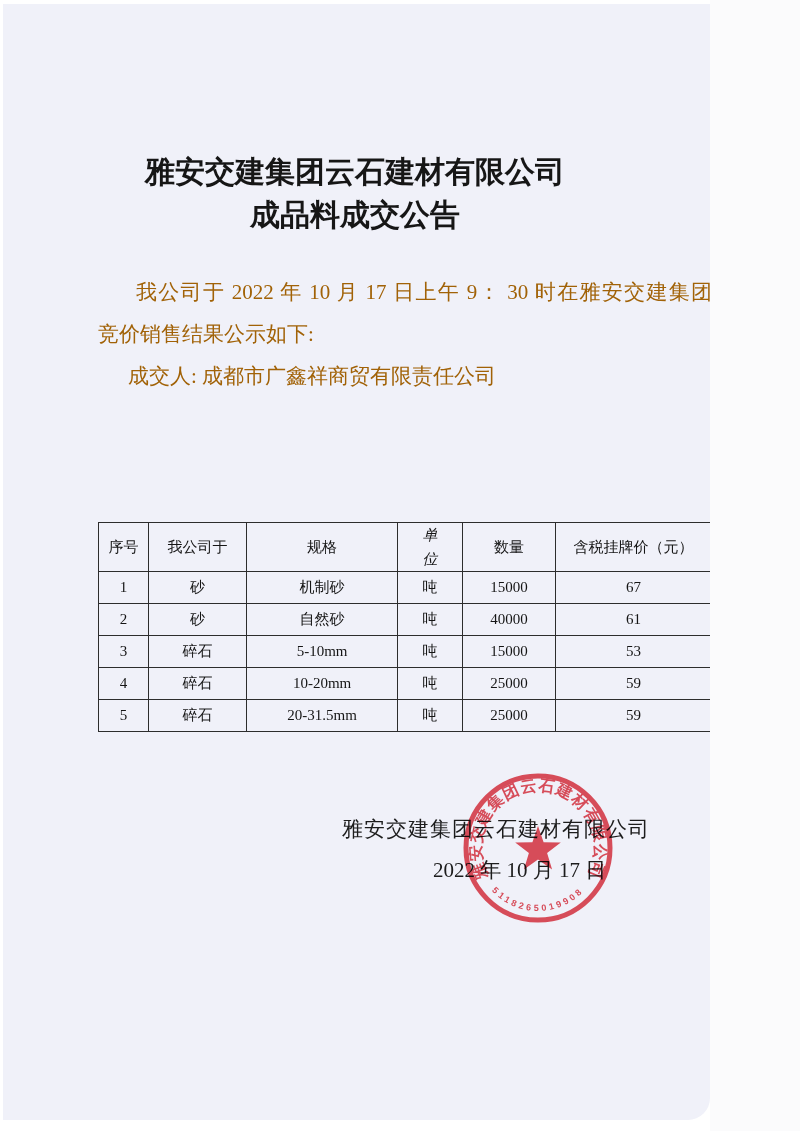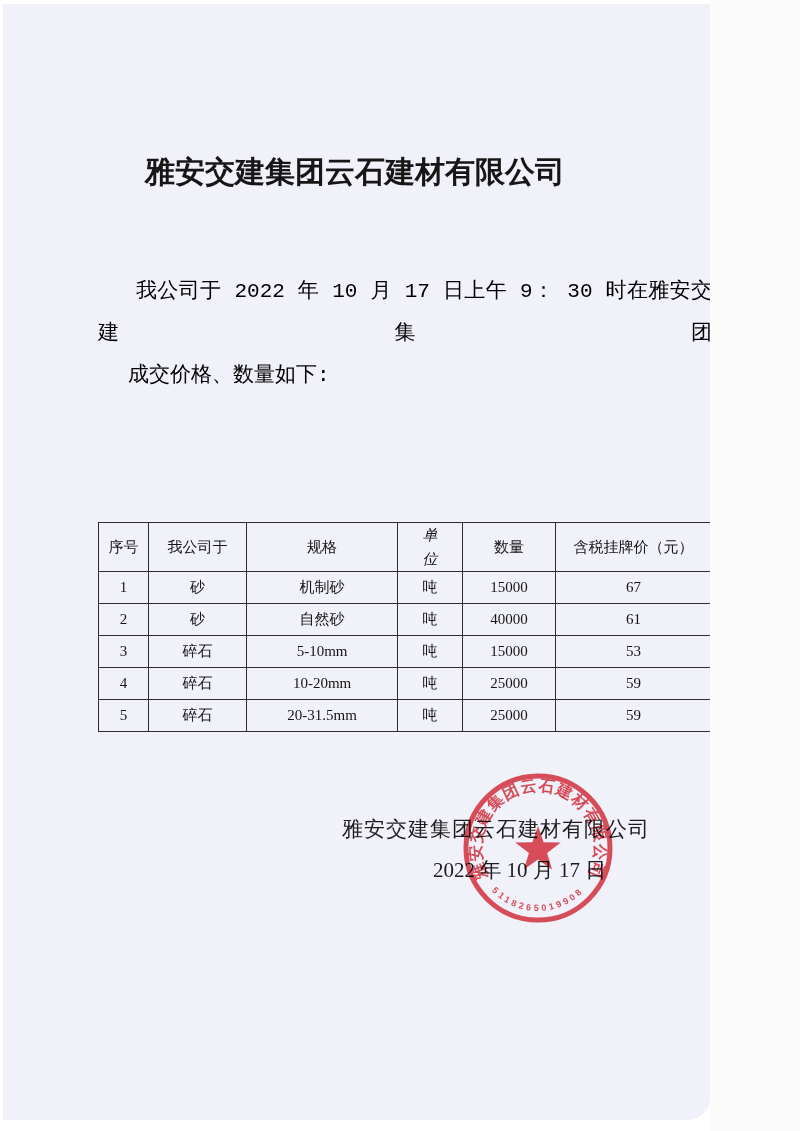--- a/index.html
+++ b/index.html
@@ -14,21 +14,21 @@
     background:#f0f1f9;
     border-bottom-right-radius:22px;
   }
   .title {
     position:absolute; top:150px; left:0; width:100%;
     text-align:center; font-size:30px; font-weight:bold;
     line-height:43px; color:#161616;
   }
   .bodyblock {
     position:absolute; left:98px; top:271px; width:614px;
-    font-size:21px; line-height:42px; color:#000000;font-family:Liberation Mono, monospace;
+    font-size:21px; line-height:42px; color:#a16207;
   }
   .jline { text-align:justify; text-align-last:justify; }
   .ind  { text-indent:38px; }
   .ind2 { text-indent:30px; }
 
   table.doc-table {
     position:absolute; left:98px; top:522px; width:614px;
     border-collapse:collapse; font-size:15px; color:#151515;
     table-layout:fixed;
   }
@@ -65,25 +65,27 @@
   }
 </style>
 </head>
 <body>
 
 <div class="canvas">
   <div class="paper"></div>
 
   <div class="title">
     <div>雅安交建集团云石建材有限公司</div>
+    <div>成品料成交公告</div>
   </div>
 
   <div class="bodyblock">
     <div class="jline ind">我公司于 2022 年 10 月 17 日上午 9： 30 时在雅安交建集团</div>
-    <div class="ind2">成交价格、数量如下:</div>
+    <div>竞价销售结果公示如下:</div>
+    <div class="ind2">成交人: 成都市广鑫祥商贸有限责任公司</div>
   </div>
 
   <table class="doc-table">
     <colgroup>
       <col style="width:50px">
         <col style="width:97px">
         <col style="width:151px">
       <col style="width:64px">
         <col style="width:93px">
         <col style="width:155px">

